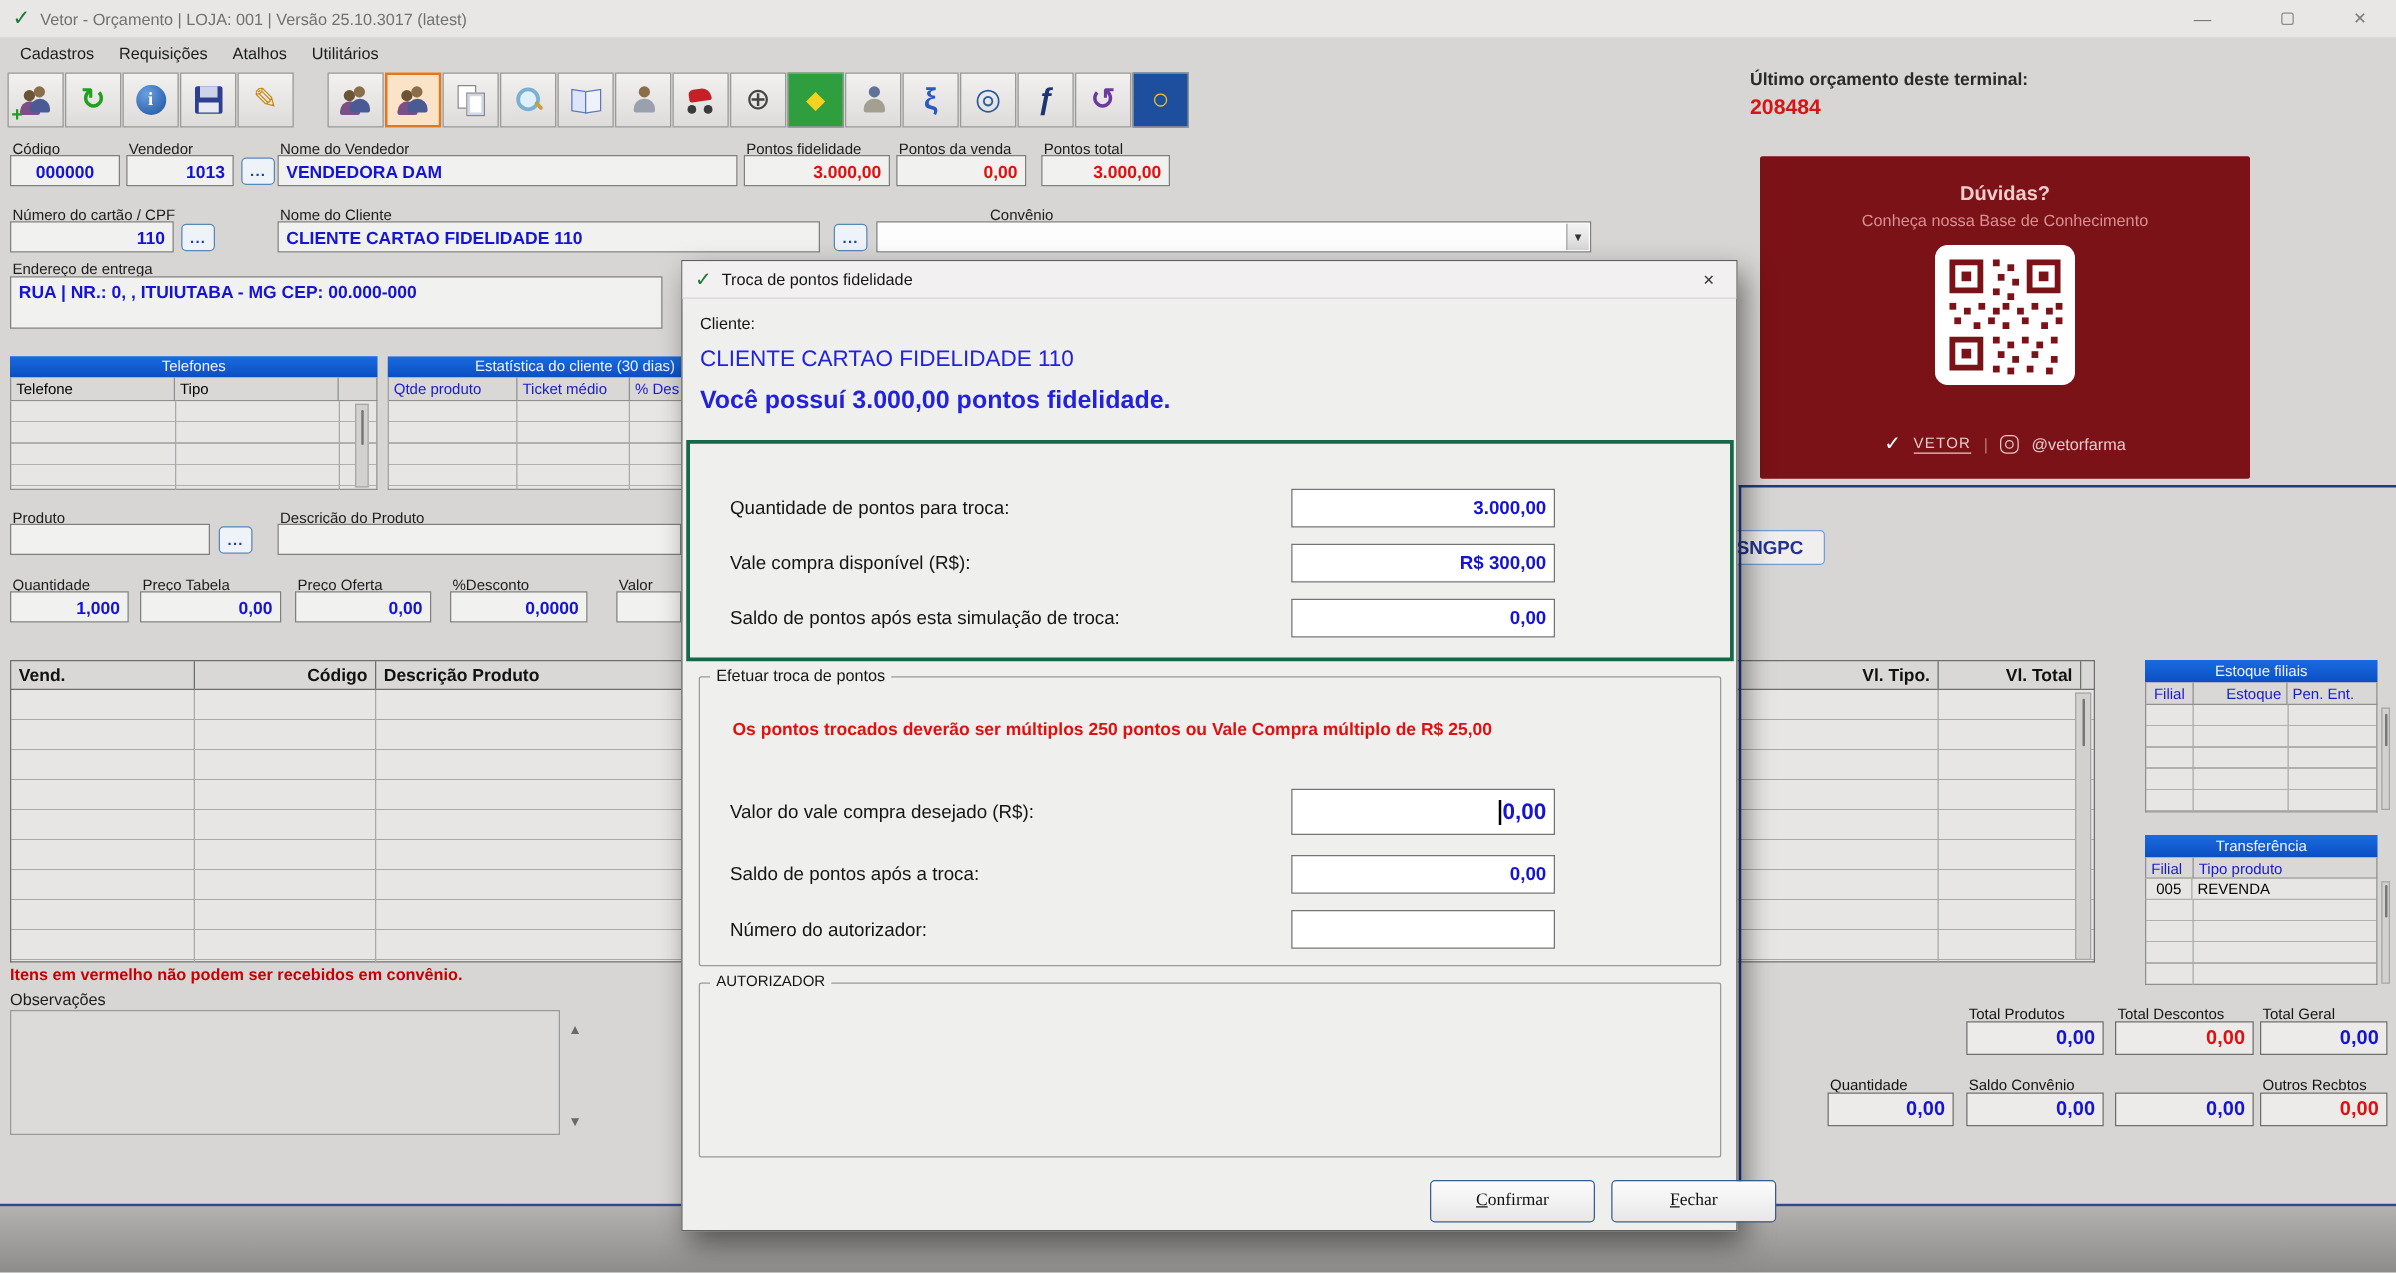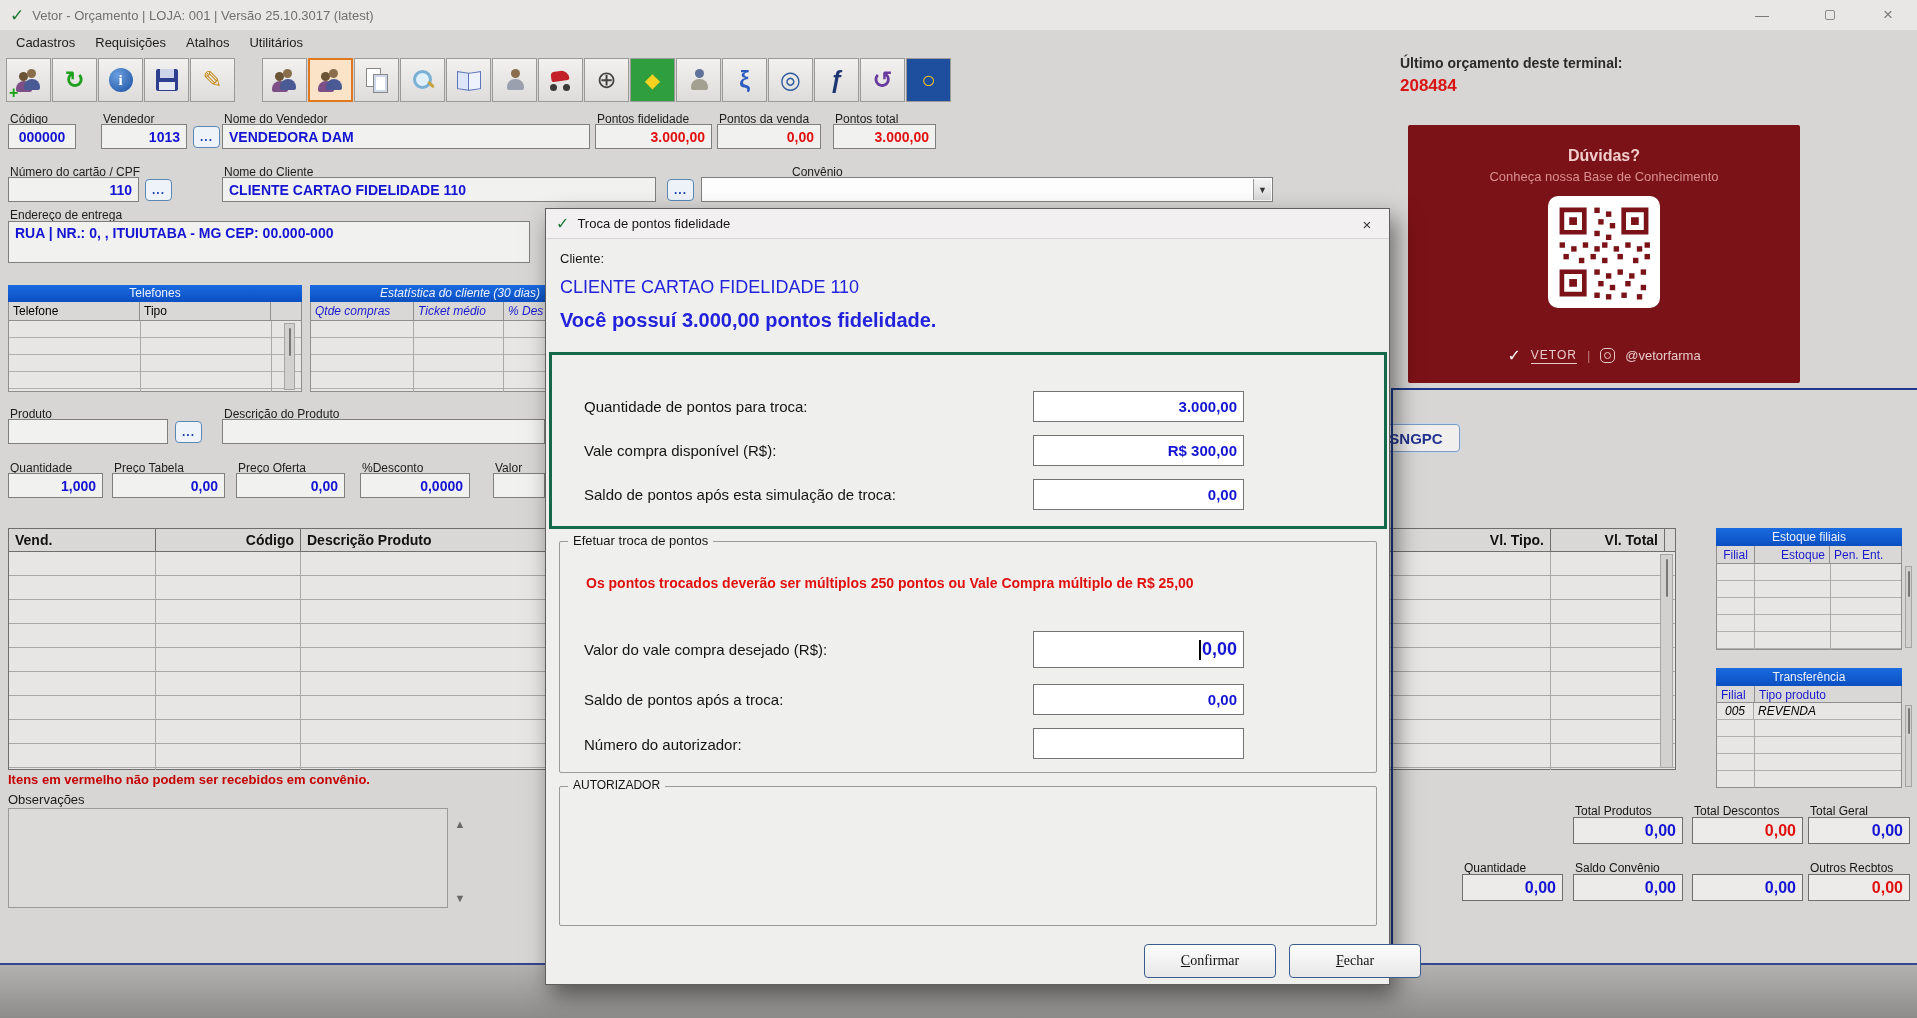--- a/index.html
+++ b/index.html
@@ -1,18 +1,18 @@
 <!DOCTYPE html>
 <html><head>
 <meta charset="utf-8">
 <style>
   * { margin:0; padding:0; box-sizing:border-box; }
   html,body { width:1917px; height:1018px; overflow:hidden; }
   body { font-family:"Liberation Sans","DejaVu Sans",sans-serif; background:#d7d6d4; position:relative; }
-  .abs { position:absolute;font-style:italic; }
+  .abs { position:absolute; }
   .lbl { position:absolute; font-size:12px; color:#1c1c1c; white-space:nowrap; }
   .fld { position:absolute; background:#f1f1ef; border:1px solid #7f7f7f; display:flex; align-items:center; padding:0 6px; font-size:14px; white-space:nowrap; overflow:hidden; }
   .fld.right { justify-content:flex-end; }
   .fld.center { justify-content:center; }
   .vblue { color:#1414d2; font-weight:bold; }
   .vred  { color:#e01010; font-weight:bold; }
   .dots { position:absolute; background:#eef3f9; border:1px solid #5b87b5; border-radius:4px; color:#1a3fae; font-weight:bold; font-size:12px; text-align:center; line-height:20px; cursor:pointer; letter-spacing:1px; }
 
   
   .titlebar { position:absolute; left:0; top:0; width:1917px; height:30px; background:#e9e7e6; display:flex; align-items:center; }
@@ -263,21 +263,21 @@
   <div class="foot">
     <span class="chk">✓</span>
     <span class="vetor">VETOR</span>
     <span class="sep">|</span>
     <span class="ig"></span>
     <span>@vetorfarma</span>
   </div>
 </div>
 
 <div class="lbl" style="left:10px; top:112px;">Código</div>
-<div class="fld center" style="left:8px; top:124px; width:68px; height:25px;">
+<div class="fld center" style="left:8px; top:124px; width:88px; height:25px;">
     <span class="vblue">000000</span>
   </div>
 <div class="lbl" style="left:103px; top:112px;">Vendedor</div>
 <div class="fld right" style="left:101px; top:124px; width:86px; height:25px;">
     <span class="vblue">1013</span>
   </div>
 <div class="dots" style="left:193px; top:126px; width:27px; height:22px;">...</div>
 <div class="lbl" style="left:224px; top:112px;">Nome do Vendedor</div>
 <div class="fld" style="left:222px; top:124px; width:368px; height:25px;">
     <span class="vblue">VENDEDORA DAM</span>
@@ -325,21 +325,21 @@
 <div class="gridbody" style="left:8px; top:321px; width:294px; height:71px;"></div>
 <div class="vline" style="left:140px; top:321px; height:71px;"></div>
 <div class="vline" style="left:271px; top:321px; height:71px;"></div>
 <div class="sbtrack" style="left:284px; top:323px; width:11px; height:67px;">
     <div class="sbthumb" style="left:4px; top:4px; width:2px; height:28px; background:#777;"></div>
   </div>
 
 <div class="abs" style="left:310px; top:285px; width:235px; height:107px; overflow:hidden;">
   <div class="bluebar" style="left:0; top:0; width:300px; height:17px;">Estatística do cliente (30 dias)</div>
   <div class="hdrrow" style="left:0; top:17px; width:300px; height:19px; border-left:1px solid #8f8f8f;">
-    <div class="hc" style="width:103px; color:#1a1acd;">Qtde compras</div>
+    <div class="hc" style="width:103px; color:#1a1acd;">Qtde produto</div>
     <div class="hc" style="width:90px; color:#1a1acd;">Ticket médio</div>
     <div class="hc" style="flex:1; color:#1a1acd;">% Des</div>
   </div>
   <div class="gridbody" style="left:0; top:36px; width:300px; height:71px;"></div>
   <div class="vline" style="left:103px; top:36px; height:71px;"></div>
   <div class="vline" style="left:193px; top:36px; height:71px;"></div>
 </div>
 
 <div class="lbl" style="left:10px; top:407px;">Produto</div>
 <div class="fld" style="left:8px; top:419px; width:160px; height:25px;">

